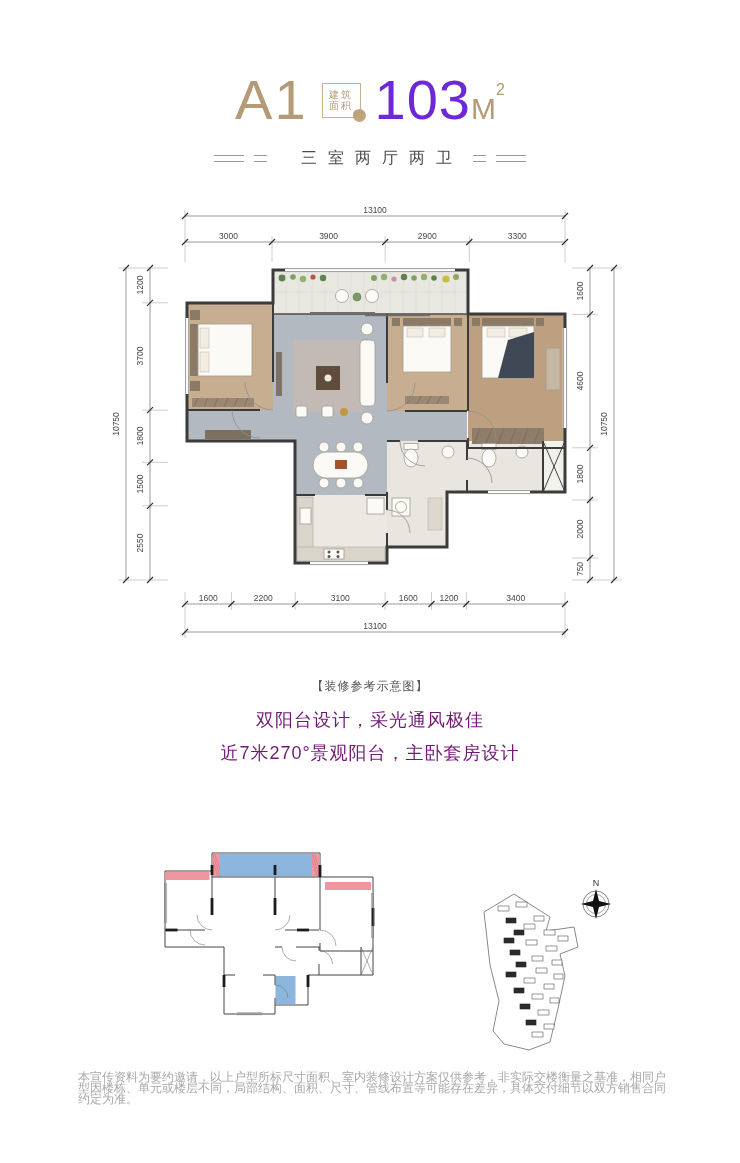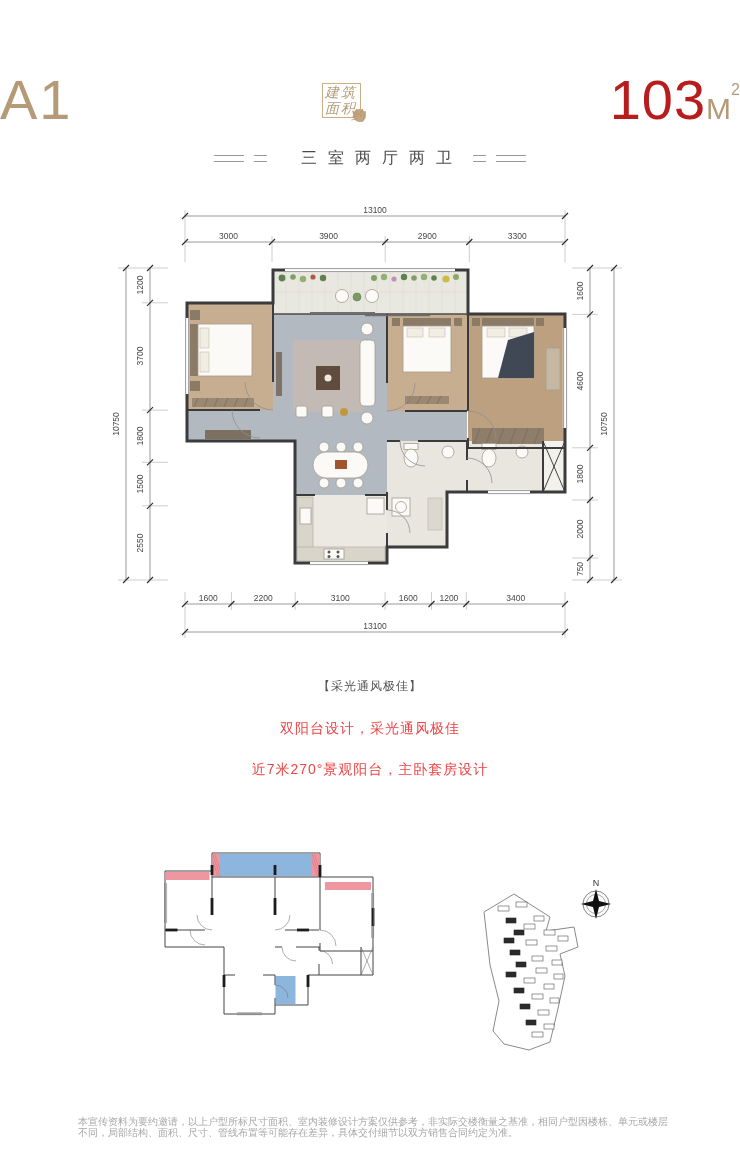--- a/index.html
+++ b/index.html
@@ -1,26 +1,26 @@
 <!DOCTYPE html>
 <html><head>
 <meta charset="utf-8">
 <style>
   html,body{margin:0;padding:0;background:#ffffff;}
   .page{position:relative;width:740px;height:1163px;margin:0 auto;background:#fff;overflow:hidden;
         font-family:"Liberation Sans","DejaVu Sans",sans-serif;}
   
-  .title-row{position:absolute;top:72px;left:0;width:740px;display:flex;justify-content:space-between;align-items:center;gap:14px;}
+  .title-row{position:absolute;top:72px;left:0;width:740px;display:flex;justify-content:center;align-items:center;gap:14px;}
   .unit-name{font-size:56px;color:#b49a77;letter-spacing:2px;line-height:1;}
   .area-badge{position:relative;width:37px;height:33px;border:1px solid #c9b08b;display:flex;flex-direction:column;
               align-items:center;justify-content:center;line-height:1.15;}
-  .area-badge span{font-size:14px;color:#b49a77;letter-spacing:2px;font-style:italic;}
+  .area-badge span{font-size:10px;color:#b49a77;letter-spacing:2px;}
   .badge-circle{position:absolute;right:-6px;bottom:-5px;width:13px;height:13px;border-radius:50%;
                 background:#c2a67f;color:#fff;font-size:8px;display:flex;align-items:center;justify-content:center;}
-  .area-num{font-size:56px;color:#b91c1c;line-height:1;letter-spacing:1px;}
+  .area-num{font-size:56px;color:#6d28d9;line-height:1;letter-spacing:1px;}
   .area-unit{font-size:30px;color:#b49a77;}
   .area-sup{font-size:16px;color:#b49a77;vertical-align:24px;}
   .subtitle-row{position:absolute;top:148px;left:0;width:740px;display:flex;justify-content:center;align-items:center;gap:10px;}
   .deco{height:5px;border-top:1px solid #9a9a9a;border-bottom:1px solid #9a9a9a;}
   .deco.long{width:30px}.deco.short{width:13px}
   .subtitle{font-size:16px;color:#4a4a4a;letter-spacing:11px;margin-left:24px;}
   
   svg{position:absolute;}
   .w3{stroke:#3b3b3b;stroke-width:3;fill:none;stroke-linejoin:miter}
   .w2{stroke:#3b3b3b;stroke-width:2;fill:none}
@@ -33,30 +33,30 @@
   .furn{stroke:#a29c92;stroke-width:.8;fill:#fbfaf6}
   .hatch{stroke:#6e6257;stroke-width:.6}
   .grid{stroke:#d9d6cc;stroke-width:.5}
   .sk{stroke:#444;stroke-width:1;fill:none}
   .skThin{stroke:#777;stroke-width:.6;fill:none}
   .siteB{stroke:#555;stroke-width:.6;fill:#fff}
   .siteBk{stroke:#222;stroke-width:.6;fill:#2b2b2b}
   
   .plan-caption{position:absolute;top:678px;left:0;width:740px;text-align:center;font-size:12px;color:#555;letter-spacing:1px;}
   .features{position:absolute;top:704px;left:0;width:740px;text-align:center;}
-  .features p{margin:8px;font-size:14px;color:#ef4444;line-height:33px;letter-spacing:1px;}
+  .features p{margin:0;font-size:18px;color:#701a75;line-height:33px;letter-spacing:1px;}
   
   .legend{position:absolute;top:1046px;left:176px;width:288px;display:flex;justify-content:space-between;}
   .legend-item{display:flex;align-items:center;gap:9px;}
   .swatch{width:38px;height:10px;}
   .swatch.pink{background:#e98f98;}
   .swatch.blue{background:#82aed8;}
   .legend-label{font-size:10.5px;color:#666;}
   
-  .disclaimer{position:absolute;top:1116px;left:78px;width:596px;font-size:10px;line-height:11px;color:#a8a8a8;text-align:left;}
+  .disclaimer{position:absolute;top:1072px;left:78px;width:596px;font-size:12px;line-height:11px;color:#a8a8a8;text-align:left;}
 </style>
 </head>
 <body>
 
 <div class="page">
 
   <div class="title-row">
     <div class="unit-name">A1</div>
     <div class="area-badge">
       <span>建筑</span>
@@ -282,21 +282,21 @@
       <path class="arc" d="M122,210 A28,28 0 0 0 150,238"></path>
       <path class="arc" d="M163,210 A28,28 0 0 1 135,182"></path>
       <path class="arc" d="M277,211 A28,28 0 0 0 305,183"></path>
       <path class="arc" d="M358,211 A28,28 0 0 1 386,239"></path>
       <path class="arc" d="M290,241 A25,25 0 0 0 315,266"></path>
       <path class="arc" d="M357,258 A25,25 0 0 1 382,283"></path>
       <path class="arc" d="M277,310 A23,23 0 0 1 300,333"></path>
     </g>
   </svg>
 
-  <div class="plan-caption">【采光通风极佳】</div>
+  <div class="plan-caption">【装修参考示意图】</div>
   <div class="features">
     <p>双阳台设计，采光通风极佳</p>
     <p>近7米270°景观阳台，主卧套房设计</p>
   </div>
 
   <svg style="top:838px;left:142px" width="260" height="195" viewBox="0 0 260 195">
     <path class="sk" d="M23,33 H70 V15 H178 V39 H231 V137 H166 V167 H133 V176 H82 V109 H23 Z" fill="#ffffff"></path>
 
     <g>
       <rect x="78" y="15.8" width="92" height="22.5" fill="#8cb6dd"></rect>

